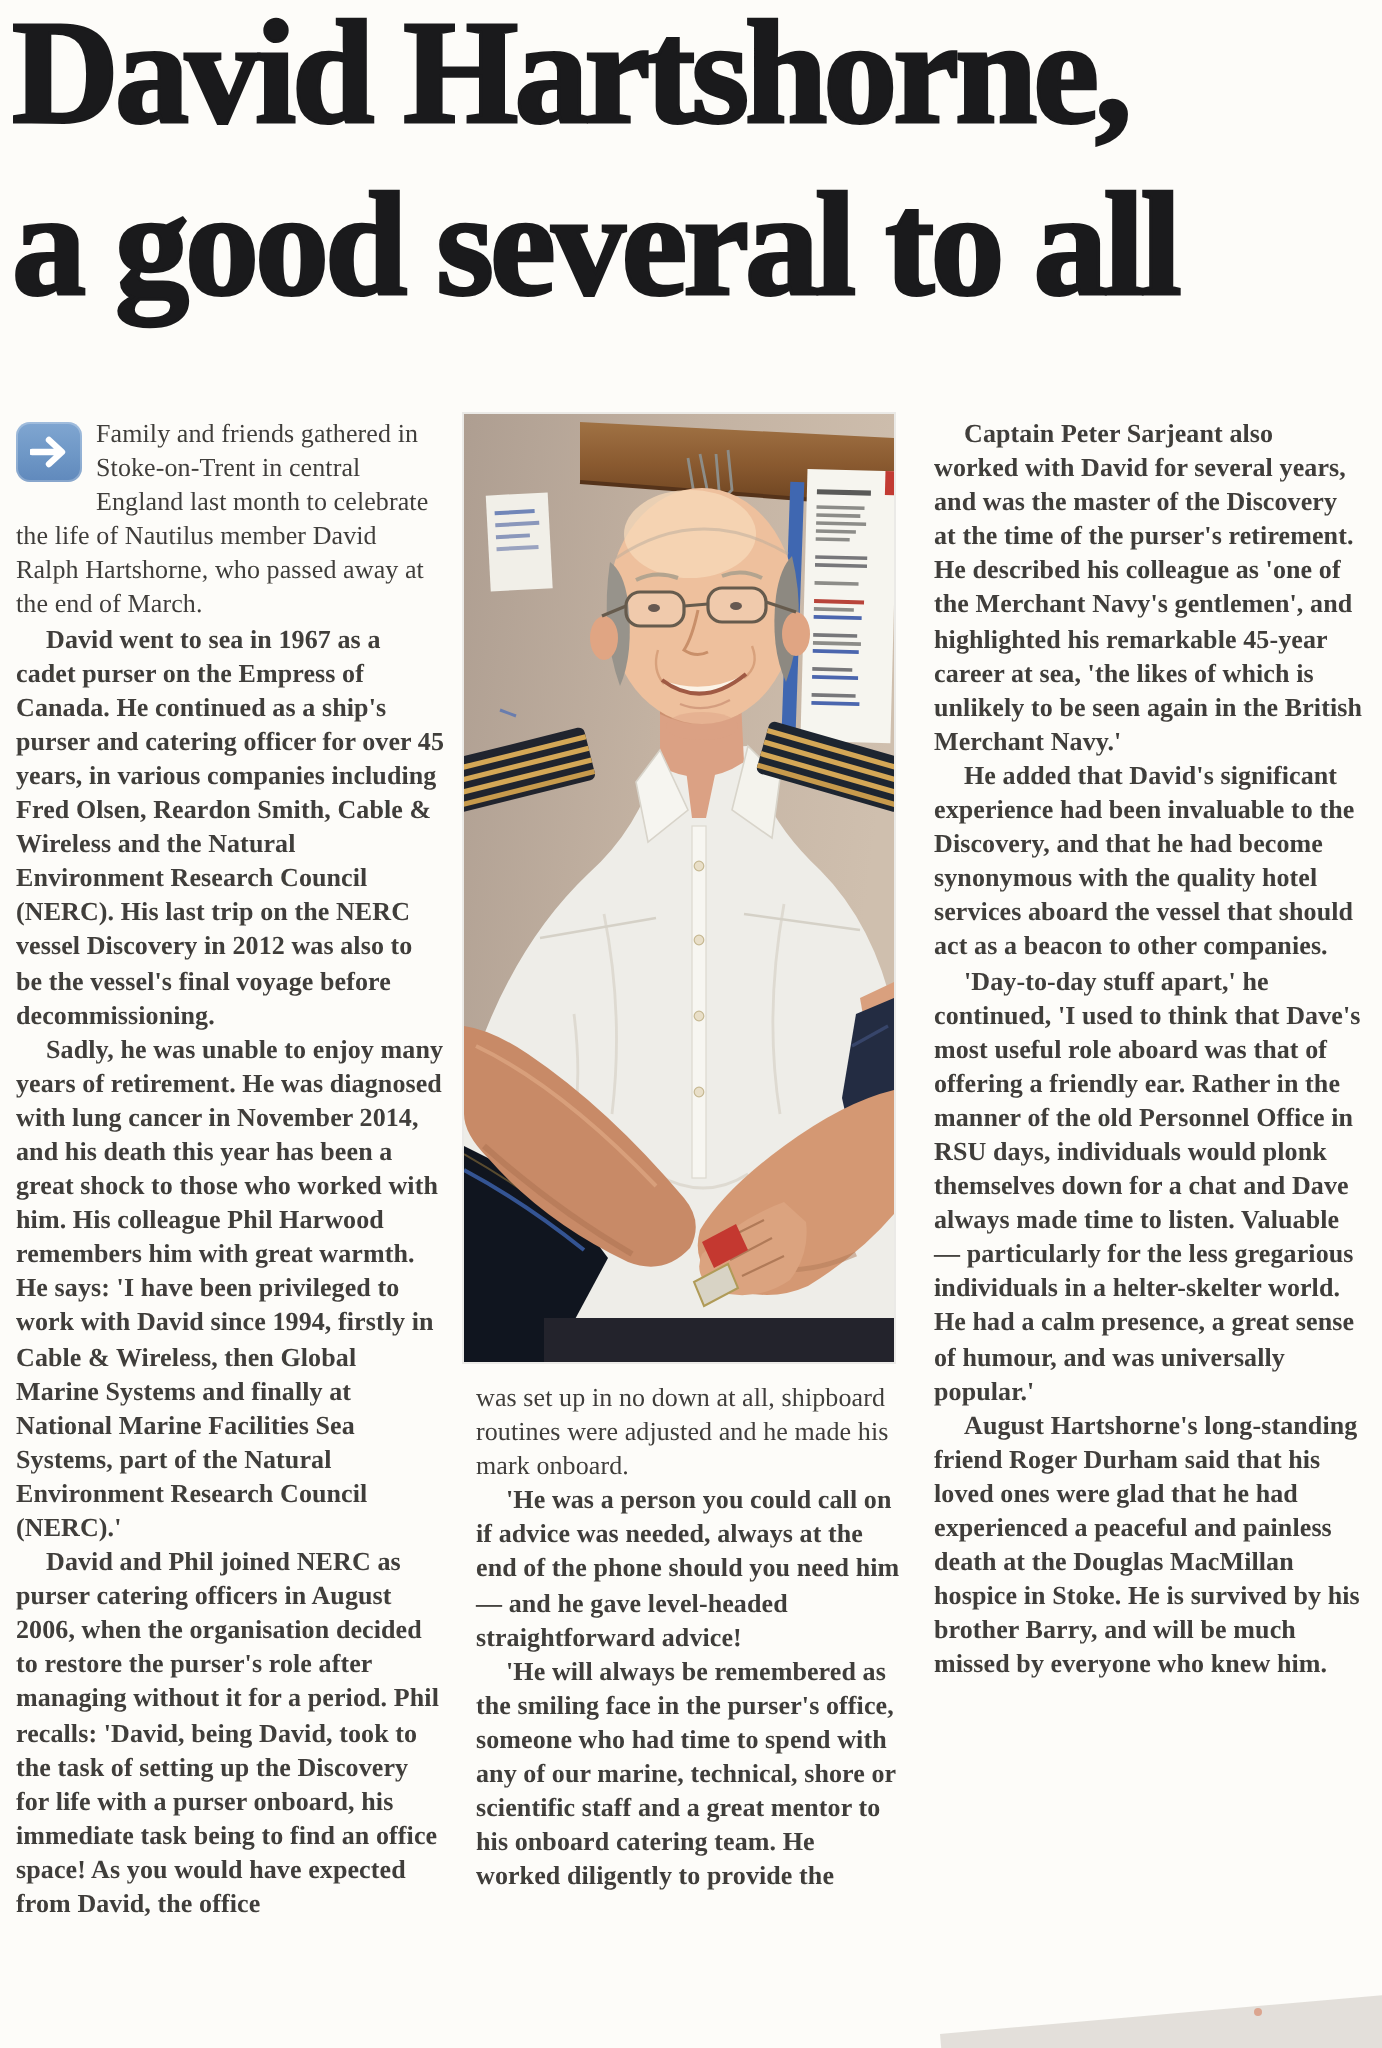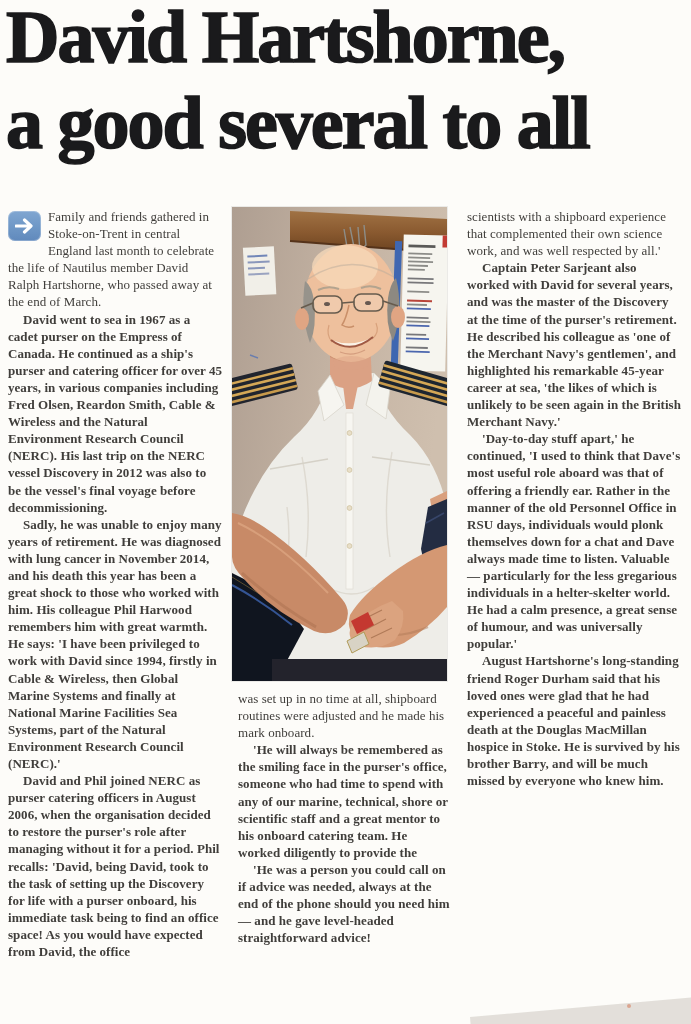--- a/index.html
+++ b/index.html
@@ -200,27 +200,27 @@
       </g>
 
       <g>
         <path d="M119 414 L136 405 L142 418 L125 427 Z" fill="#c43830"></path>
         <path d="M115 434 L132 425 L137 437 L120 446 Z" fill="#d8d3c5" stroke="#b09b58" stroke-width="1"></path>
       </g>
     </svg>
   </figure>
 
   <div class="col col2">
-    <p>was set up in no time at all, shipboard routines were adjusted and he made his mark onboard.</p>
+    <p>was set up in no down at all, shipboard routines were adjusted and he made his mark onboard.</p>
+    <p class="indent">'He was a person you could call on if advice was needed, always at the end of the phone should you need him — and he gave level-headed straightforward advice!</p>
     <p class="indent">'He will always be remembered as the smiling face in the purser's office, someone who had time to spend with any of our marine, technical, shore or scientific staff and a great mentor to his onboard catering team. He worked diligently to provide the</p>
-    <p class="indent">'He was a person you could call on if advice was needed, always at the end of the phone should you need him — and he gave level-headed straightforward advice!</p>
   </div>
 
   <div class="col col3">
-    <p>scientists with a shipboard experience that complemented their own science work, and was well respected by all.'</p>
     <p class="indent">Captain Peter Sarjeant also worked with David for several years, and was the master of the Discovery at the time of the purser's retirement. He described his colleague as 'one of the Merchant Navy's gentlemen', and highlighted his remarkable 45-year career at sea, 'the likes of which is unlikely to be seen again in the British Merchant Navy.'</p>
+    <p class="indent">He added that David's significant experience had been invaluable to the Discovery, and that he had become synonymous with the quality hotel services aboard the vessel that should act as a beacon to other companies.</p>
     <p class="indent">'Day-to-day stuff apart,' he continued, 'I used to think that Dave's most useful role aboard was that of offering a friendly ear. Rather in the manner of the old Personnel Office in RSU days, individuals would plonk themselves down for a chat and Dave always made time to listen. Valuable — particularly for the less gregarious individuals in a helter-skelter world. He had a calm presence, a great sense of humour, and was universally popular.'</p>
     <p class="indent">August Hartshorne's long-standing friend Roger Durham said that his loved ones were glad that he had experienced a peaceful and painless death at the Douglas MacMillan hospice in Stoke. He is survived by his brother Barry, and will be much missed by everyone who knew him.</p>
   </div>
 
   <div class="artifact"></div>
   <div class="dot"></div>
 </div>
 
 </body></html>

